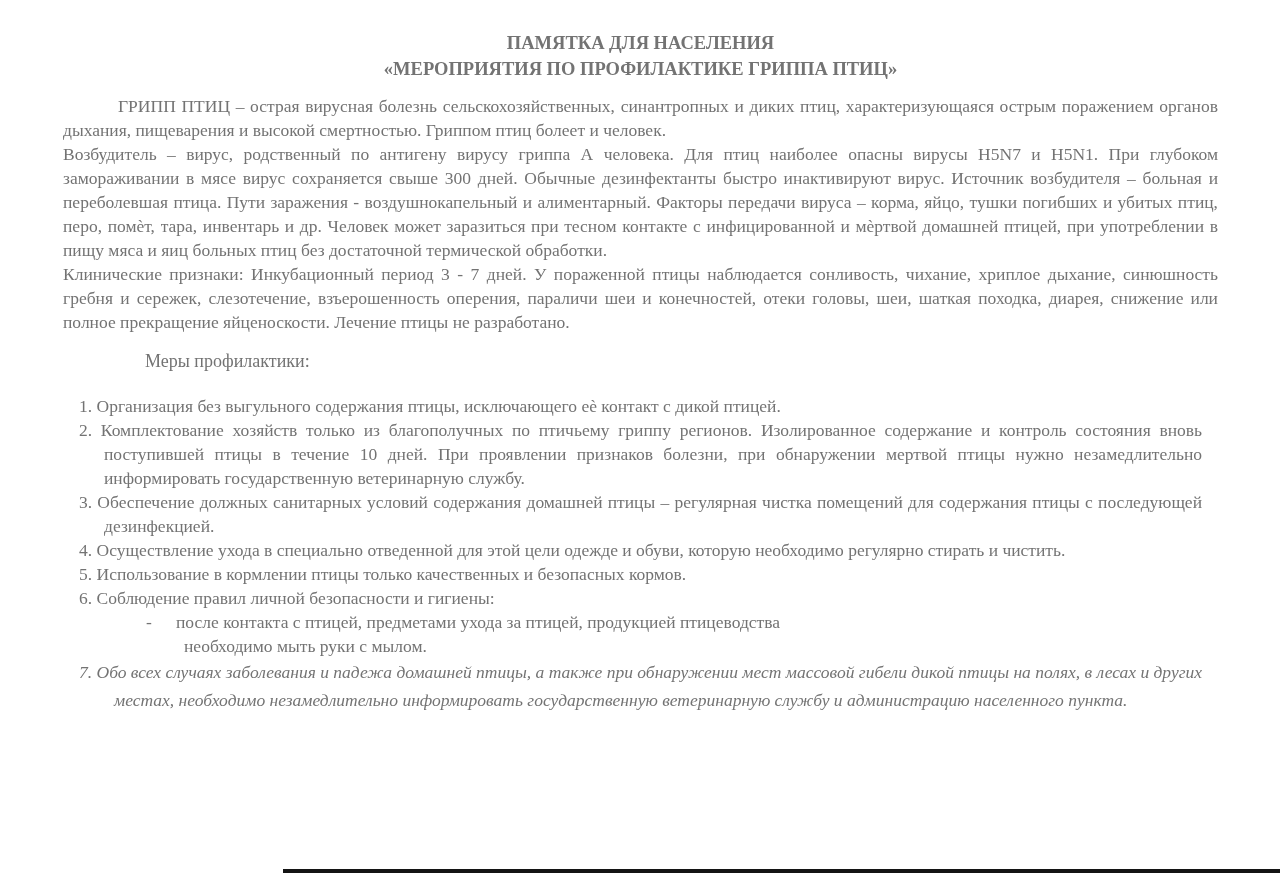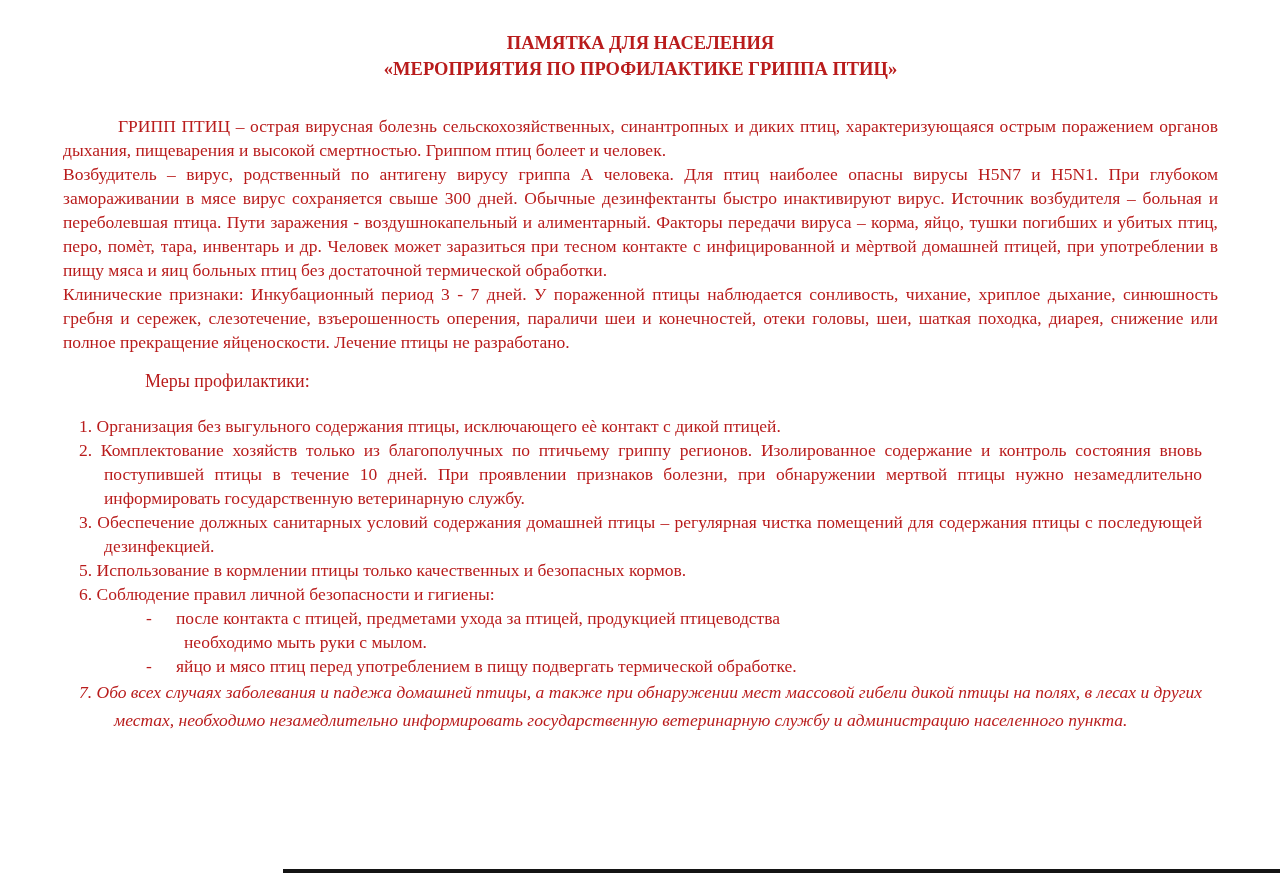--- a/index.html
+++ b/index.html
@@ -2,27 +2,27 @@
 <html><head>
 <meta charset="utf-8">
 <style>
   html,body{margin:0;padding:0;background:#ffffff;}
   .page{
     position:relative;
     width:1280px;height:873px;
     box-sizing:border-box;
     padding:30px 62px 0 63px;
     font-family:"Liberation Serif","DejaVu Serif",serif;
-    color:#b91c1c;
+    color:#737373;
     background:#ffffff;
     overflow:hidden;
   }
   .title{font-weight:700;font-size:18.5px;line-height:26px;text-align:center;}
   .body-text{font-size:17.5px;line-height:24px;text-align:justify;}
-  .intro{margin-top:32px;}
+  .intro{margin-top:12px;}
   .para{margin:0;}
   .indent-first{text-indent:55px;}
   .heading{font-size:18px;font-weight:400;margin:17px 0 22px 82px;}
   .measures{margin:16px;}
   .li{padding-left:25px;text-indent:-25px;margin:0;}
   .li.loose{line-height:28px;padding-left:35px;text-indent:-35px;font-style:italic;}
   .extra{padding-left:35px;}
   .sub{padding-left:67px;}
   .dash{display:inline-block;width:30px;}
   .sub-cont{padding-left:105px;}
@@ -48,27 +48,27 @@
   <div class="heading">Меры профилактики:</div>
 
   <div class="body-text measures">
 
     <div class="li"><span class="num">1.</span> <span>Организация без выгульного содержания птицы, исключающего еѐ контакт с дикой птицей.</span></div>
 
     <div class="li"><span class="num">2.</span> <span>Комплектование хозяйств только из благополучных по птичьему гриппу регионов. Изолированное содержание и контроль состояния вновь поступившей птицы в течение 10 дней. При проявлении признаков болезни, при обнаружении мертвой птицы нужно незамедлительно информировать государственную ветеринарную службу.</span></div>
 
     <div class="li"><span class="num">3.</span> <span>Обеспечение должных санитарных условий содержания домашней птицы – регулярная чистка помещений для содержания птицы с последующей дезинфекцией.</span></div>
 
+    <div class="li"><span class="num">4.</span> <span>Осуществление ухода в специально отведенной для этой цели одежде и обуви, которую необходимо регулярно стирать и чистить.</span></div>
 
     <div class="li"><span class="num">5.</span> <span>Использование в кормлении птицы только качественных и безопасных кормов.</span></div>
 
     <div class="li"><span class="num">6.</span> <span>Соблюдение правил личной безопасности и гигиены:</span></div>
     <div class="sub"><span class="dash">-</span><span>после контакта с птицей, предметами ухода за птицей, продукцией птицеводства</span></div>
     <div class="sub-cont">необходимо мыть руки с мылом.</div>
-    <div class="sub"><span class="dash">-</span><span>яйцо и мясо птиц перед употреблением в пищу подвергать термической обработке.</span></div>
 
     <div class="li loose"><span class="num">7.</span> <span>Обо всех случаях заболевания и падежа домашней птицы, а также при обнаружении мест массовой гибели дикой птицы на полях, в лесах и других местах, необходимо незамедлительно информировать государственную ветеринарную службу и администрацию населенного пункта.</span></div>
 
   </div>
 
 
   <div class="bottom-line"></div>
 
 </div>
 

